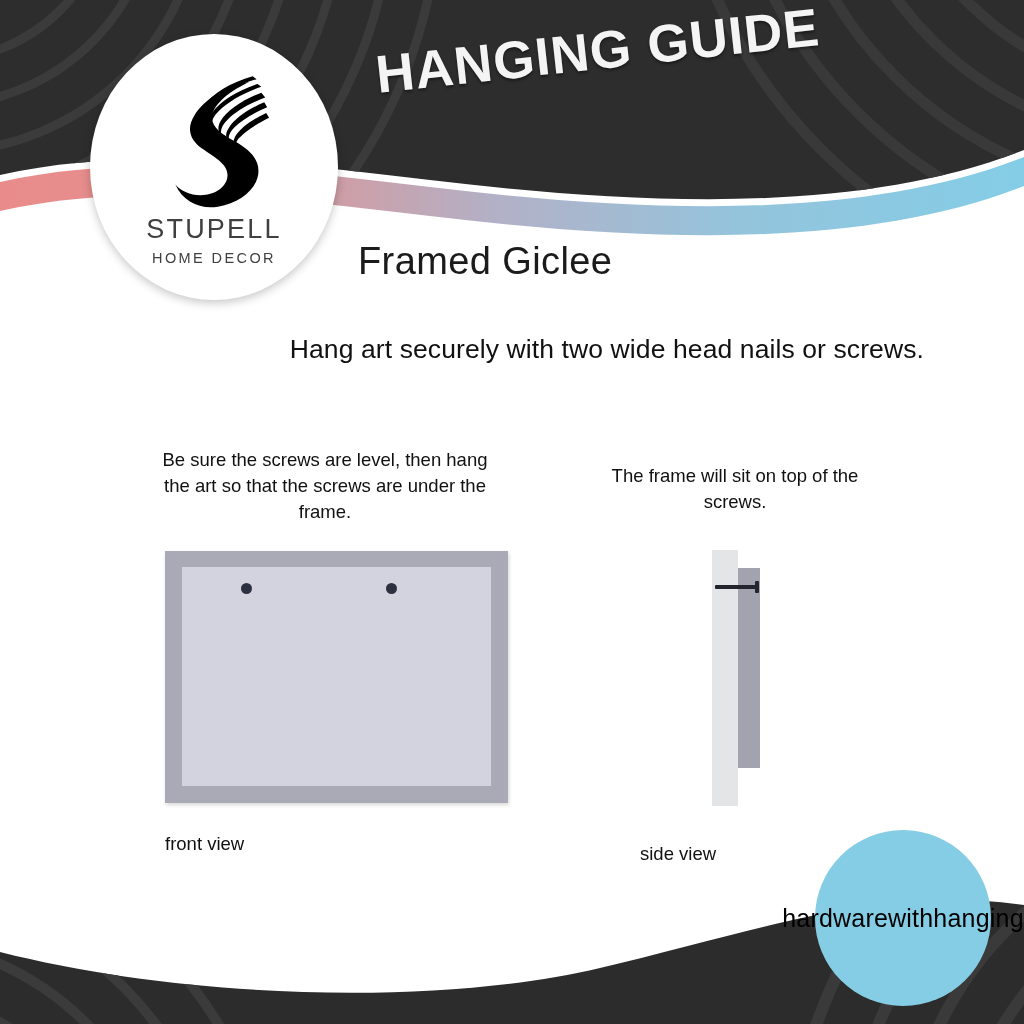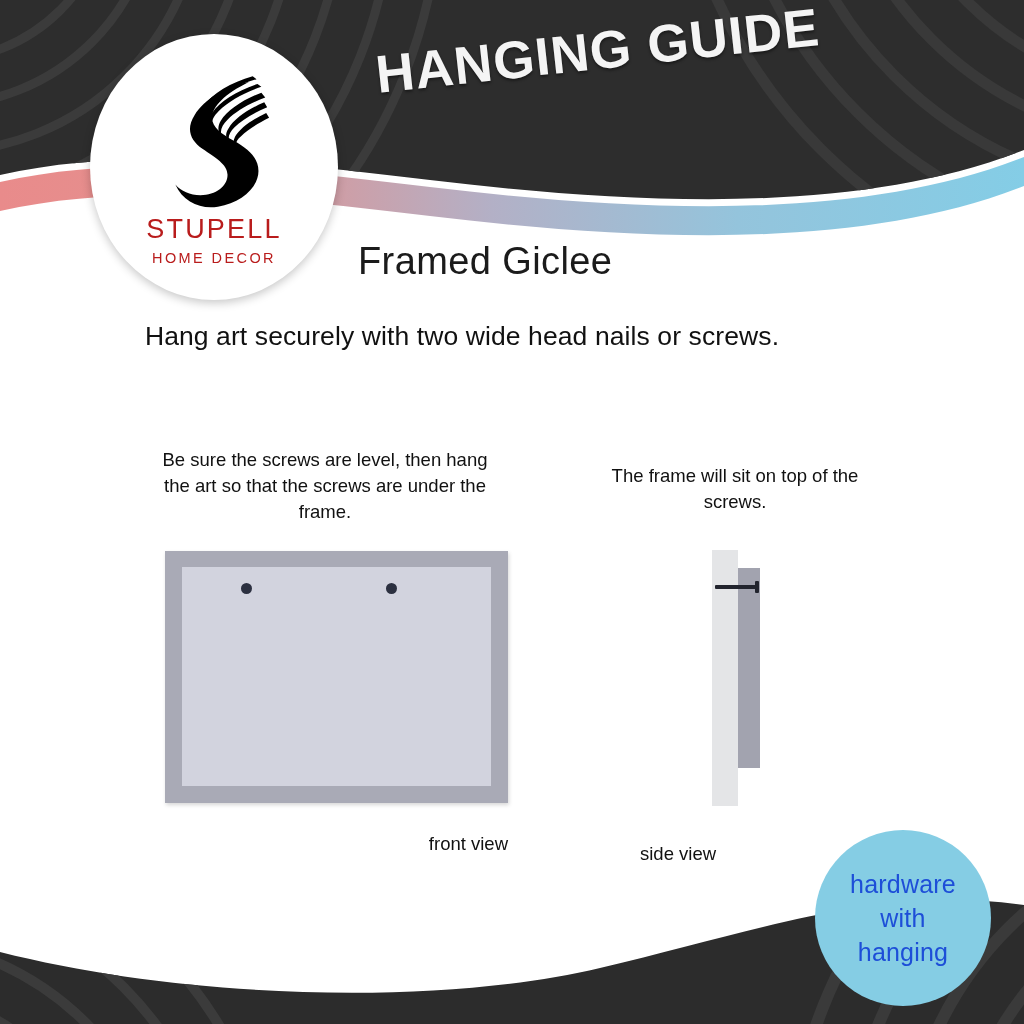--- a/index.html
+++ b/index.html
@@ -27,21 +27,21 @@
     border-radius:50%;
     box-shadow:0 3px 10px rgba(0,0,0,.22);
     z-index:6;
     display:flex;
     flex-direction:column;
     align-items:center;
   }
   #logo-mark{margin-top:38px;width:116px;height:138px;}
   .logo-word{
     font-family:"Liberation Sans", sans-serif;
-    color:#b91c1c;
+    color:#404040;
     letter-spacing:2.2px;
     text-align:center;
   }
   #logo-name{font-size:27px;margin-top:4px;font-weight:400;}
   #logo-sub{font-size:14.5px;margin-top:5px;letter-spacing:2.4px;}
 
   
   #guide-title{
     position:absolute;
     left:376px; top:44px;
@@ -62,23 +62,23 @@
     font-size:38px;
     font-weight:400;
     color:#1b1b1b;
     letter-spacing:.4px;
     white-space:nowrap;
   }
 
   
   #main-instruction{
     position:absolute;
-    left:0; top:321px;
+    left:0; top:334px;
     width:924px;
-    text-align:center;
+    text-align:right;
     font-size:26.5px;
     color:#111;
     letter-spacing:.1px;
     z-index:5;
   }
 
   
   .note{
     position:absolute;
     z-index:5;
@@ -106,21 +106,21 @@
     position:absolute;
     width:11px;height:11px;
     border-radius:50%;
     background:#2c3040;
   }
   #screw-left{left:76px;top:32px;}
   #screw-right{left:221px;top:32px;}
 
   #caption-front{
     position:absolute;left:165px;top:833px;width:343px;
-    text-align:right;font-size:18.5px;color:#111;z-index:5;
+    text-align:left;font-size:18.5px;color:#111;z-index:5;
   }
 
   
   #side-view{position:absolute;left:705px;top:548px;width:70px;height:260px;z-index:4;}
   #side-wall{
     position:absolute;left:7px;top:2px;width:26px;height:256px;
     background:#e4e5e7;
   }
   #side-frame{
     position:absolute;left:33px;top:20px;width:22px;height:200px;
@@ -140,23 +140,23 @@
   }
 
   
   #hardware-badge{
     position:absolute;
     left:815px;top:830px;
     width:176px;height:176px;
     border-radius:50%;
     background:#85cde4;
     z-index:7;
-    display:flex;flex-direction:column;
+    display:flex;flex-direction:row;
     align-items:center;justify-content:center;
-    color:#1d4ed8;
+    color:#000000;
     font-size:25px;
     line-height:34px;
     letter-spacing:.2px;
   }
 </style>
 </head>
 <body>
 
 <div id="stage">
 

